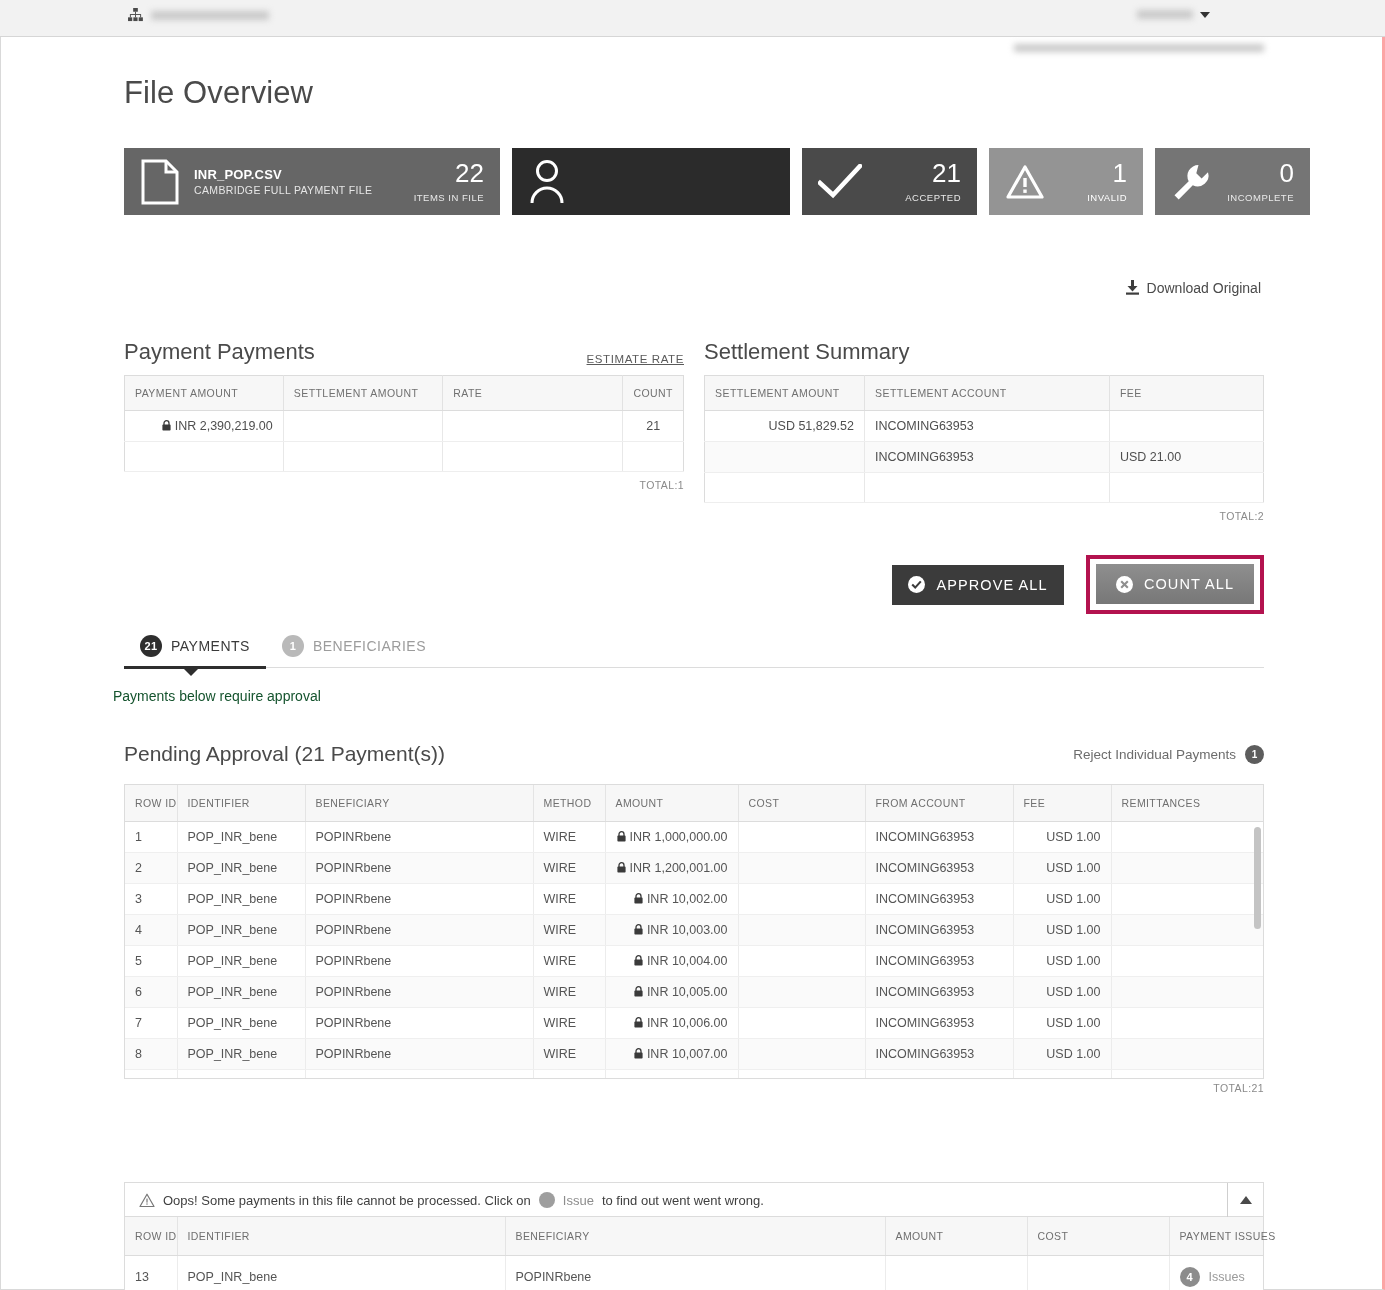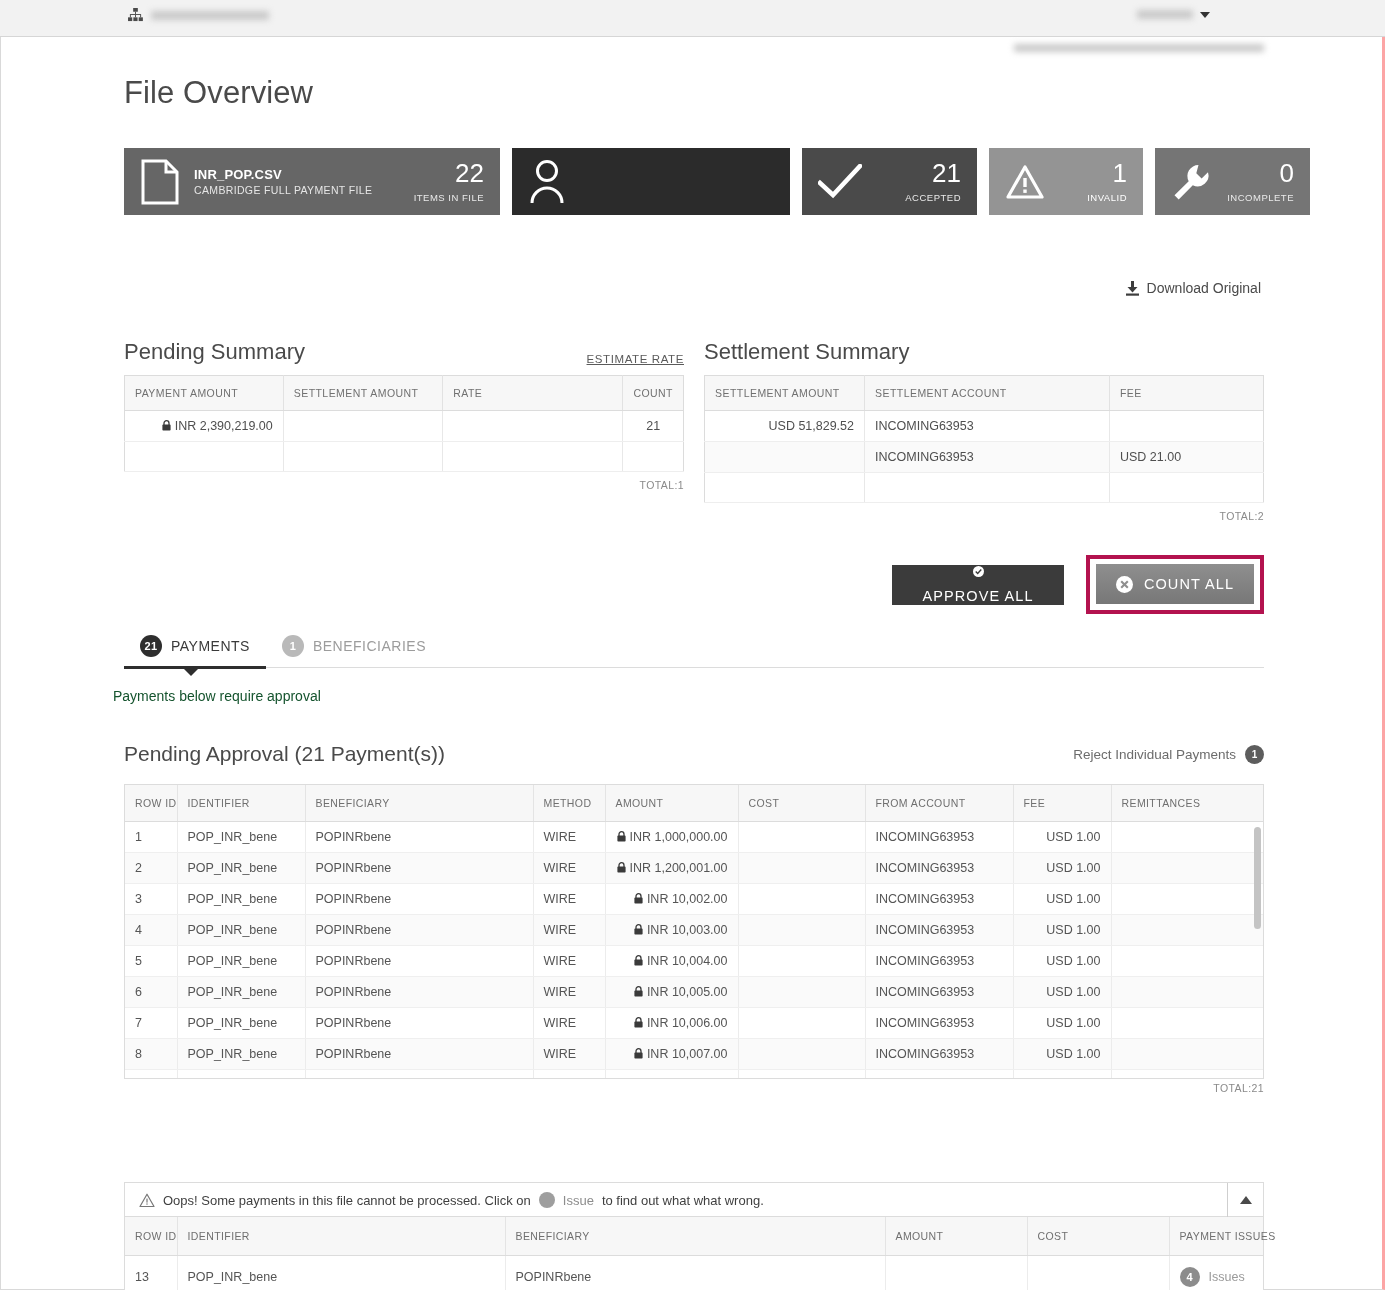--- a/index.html
+++ b/index.html
@@ -122,21 +122,21 @@
   }
   .tile-invalid .tile-num, .tile-invalid .tile-numlabel { color:#fff; }
   .up-redact { background:#b9b9b9; filter: blur(3.2px); }
   .up-line1 { width: 62px; height: 10px; margin-bottom: 3px; }
   .up-line2 { width: 200px; height: 10px; margin-bottom: 3px; }
 
   
   .download-link {
     position: absolute;
     right: 121px; top: 243px;
-    display: flex; align-items: center; gap: 7px;
+    display: flex; gap: 7px;
     font-size: 14px; color: #4a4a4a;
     cursor: pointer;
   }
 
   
   .sect-title {
     font-size: 22px; font-weight: 300; color: #4a4a4a;
   }
   .estimate-rate {
     font-size: 11.5px; color: #5a5a5a;
@@ -200,21 +200,21 @@
   }
   .btn {
     display: inline-flex; align-items: center; justify-content: center;
     gap: 11px;
     height: 40px;
     font-size: 14.5px; letter-spacing: 1.1px;
     color: #fff;
     border: none; cursor: pointer;
     font-family: "Liberation Sans", sans-serif;
   }
-  .btn-approve { width: 172px; background: #3b3b3b; flex-direction: column; }
+  .btn-approve { width: 172px; background: #3b3b3b; }
   .btn-reject  { width: 158px; background: linear-gradient(#8f8f8f,#777777); }
   .reject-wrap {
     border: 4px solid #b3124f;
     padding: 5px 6px 6px 6px;
     margin-left: 22px;
     display: inline-block;
   }
 
   
   .tabs {
@@ -469,21 +469,21 @@
       <svg width="15" height="15" viewBox="0 0 15 15">
         <rect x="6" y="0" width="3" height="7" fill="#3d3d3d"></rect>
         <path d="M2.5 6 L7.5 11.5 L12.5 6 Z" fill="#3d3d3d"></path>
         <rect x="1" y="12.5" width="13" height="2.2" fill="#3d3d3d"></rect>
       </svg>
       <span>Download Original</span>
     </div>
 
     <div class="panel-left">
       <div class="panel-head">
-        <div class="sect-title">Pending Summary</div>
+        <div class="sect-title">Payment Payments</div>
         <div class="estimate-rate">ESTIMATE RATE</div>
       </div>
       <table class="grid">
         <thead>
           <tr>
             <th class="tcenter" style="width:160px">PAYMENT AMOUNT</th>
             <th class="tcenter" style="width:160px">SETTLEMENT AMOUNT</th>
             <th style="width:185px">RATE</th>
             <th class="tcenter">COUNT</th>
           </tr>
@@ -734,21 +734,21 @@
       <div class="issues-bar">
         <div class="issues-msg">
           <svg width="16" height="15" viewBox="0 0 16 15">
             <path d="M8 1.2 L15 13.5 H1 Z" fill="none" stroke="#777" stroke-width="1.2" stroke-linejoin="round"></path>
             <rect x="7.4" y="5.6" width="1.2" height="4" fill="#777"></rect>
             <rect x="7.4" y="10.4" width="1.2" height="1.3" fill="#777"></rect>
           </svg>
           <span>Oops! Some payments in this file cannot be processed. Click on</span>
           <span class="dot-grey"></span>
           <span class="issue-word">Issue</span>
-          <span>to find out what what wrong.</span>
+          <span>to find out went went wrong.</span>
         </div>
         <div class="collapse-btn">
           <span class="caret-up"></span>
         </div>
       </div>
       <table class="issuegrid">
         <thead>
           <tr>
             <th style="width:52px">ROW ID</th>
             <th style="width:328px">IDENTIFIER</th>

